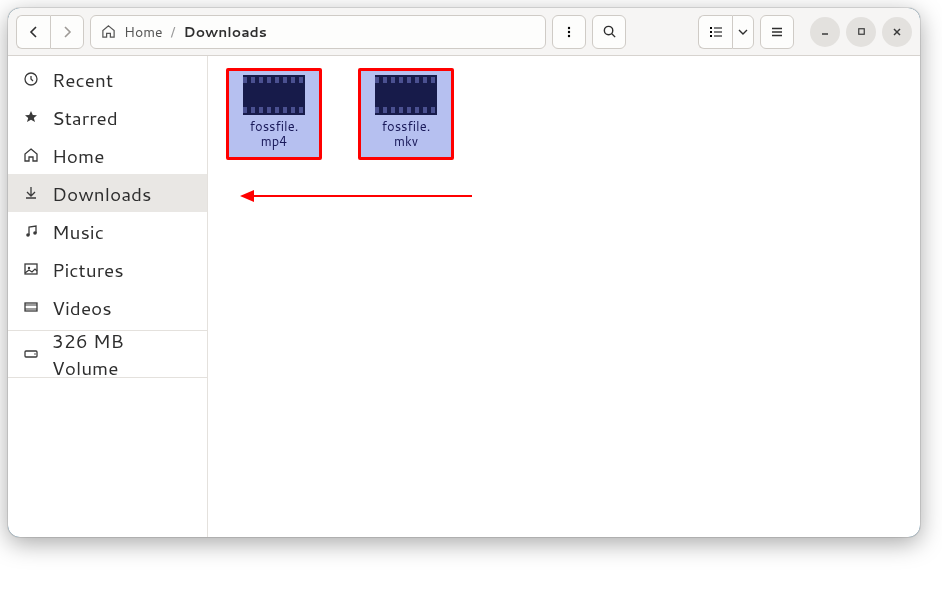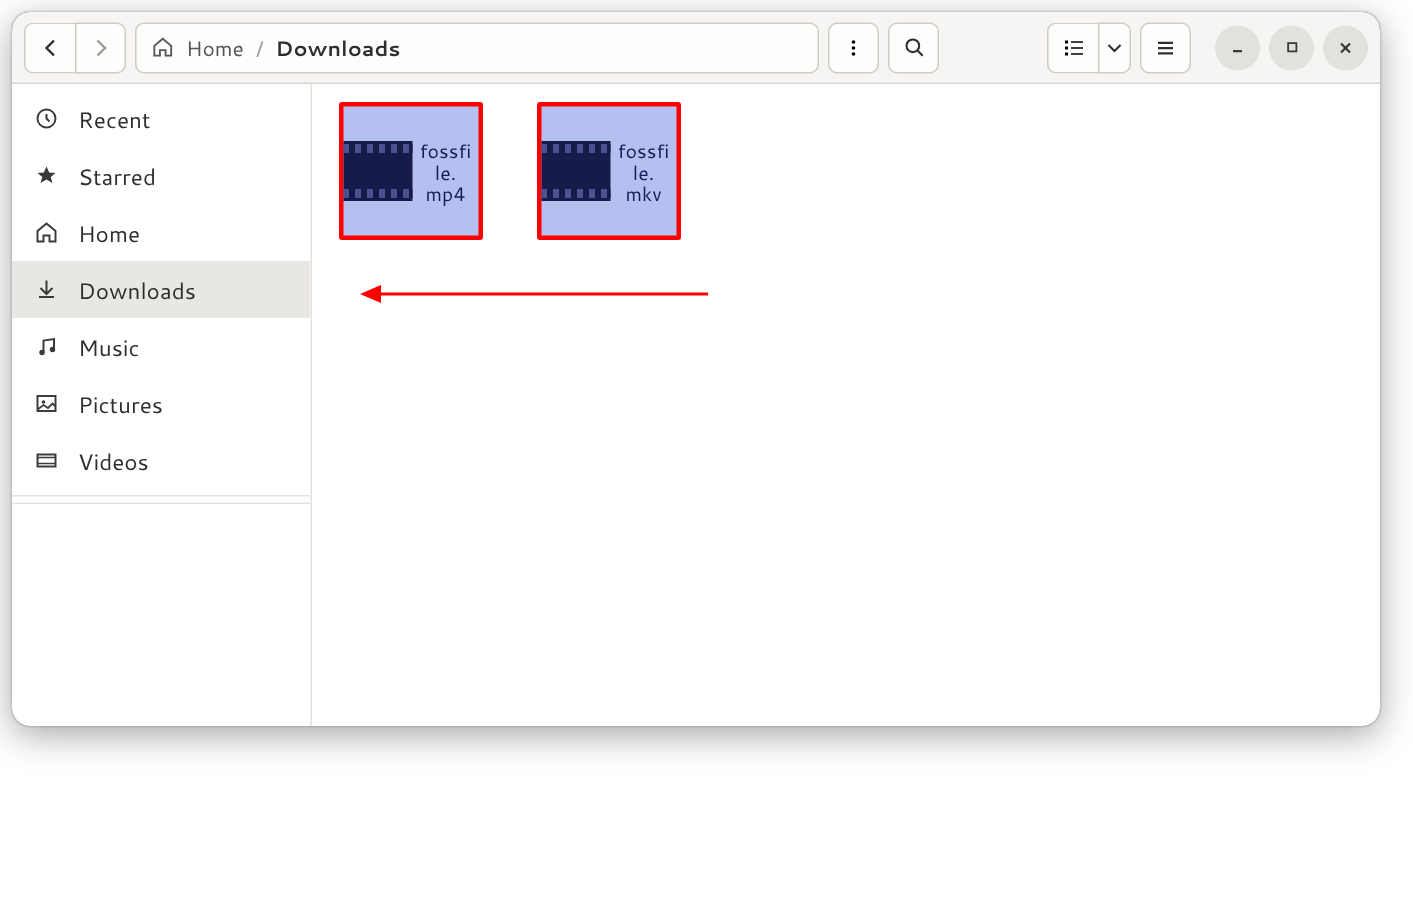--- a/index.html
+++ b/index.html
@@ -7,21 +7,21 @@
   font-family: "Cantarell", "Ubuntu", sans-serif;
   font-size: 14px;
   background: #fff;
   color: #2e2e2e;
   width: 942px;
   height: 602px;
   overflow: hidden;
 }
 .window {
   width: 912px;
-  height: 476px;
+  height: 529px;
   margin: 8px;
   background: #0c4a6e;
   border-radius: 12px;
   box-shadow: 0 6px 24px rgba(0,0,0,0.35), 0 0 0 1px rgba(0,0,0,0.1);
   display: flex;
   flex-direction: column;
   overflow: hidden;
 }
 .headerbar {
   height: 48px;
@@ -80,21 +80,21 @@
   border-right: 1px solid #e4e1dd;
   overflow-y: auto;
   padding-top: 4px;
 }
 .side-item {
   height: 38px;
   display: flex;
   align-items: center;
   gap: 12px;
   padding: 0 14px;
-  font-size: 15px;
+  font-size: 19px;
   color: #2e2e2e;
   cursor: pointer;
 }
 .side-item.active { background: #e9e7e4; }
 .side-hr { height: 1px; background: #e4e1dd; margin: 4px 0; }
 .side-icon { width: 18px; height: 18px; display: flex; align-items: center; justify-content: center; color: #3a3a3a; }
 .content {
   flex: 1;
   position: relative;
   background: #fff;
@@ -109,20 +109,21 @@
   align-items: center;
   gap: 4px;
   cursor: pointer;
 }
 .thumb-wrap {
   width: 96px;
   height: 92px;
   border: 3px solid #ff0000;
   background: #b6c0f0;
   display: flex;
+  flex-direction: column;
   align-items: center;
   justify-content: flex-start;
   padding-top: 4px;
   border-radius: 2px;
 }
 .video-icon {
   width: 62px;
   height: 40px;
   background: #171b4a;
   position: relative;
@@ -306,20 +307,29 @@
         <span class="side-icon">
             <svg width="16" height="16" viewBox="0 0 16 16">
               <rect x="2" y="4" width="12" height="8" fill="none" stroke="#3a3a3a" stroke-width="1.3"></rect>
               <line x1="2" y1="6" x2="14" y2="6" stroke="#3a3a3a"></line>
               <line x1="2" y1="10" x2="14" y2="10" stroke="#3a3a3a"></line>
             </svg>
           </span>
         <span>Videos</span>
       </div>
       <div class="side-hr"></div>
+      <div class="side-item">
+        <span class="side-icon">
+            <svg width="16" height="16" viewBox="0 0 16 16">
+              <rect x="2" y="5" width="12" height="6" rx="1" fill="none" stroke="#3a3a3a" stroke-width="1.3"></rect>
+              <circle cx="12" cy="8" r="0.8" fill="#3a3a3a"></circle>
+            </svg>
+          </span>
+        <span>326 MB Volume</span>
+      </div>
       <div class="side-hr"></div>
     </div>
 
     <div class="content">
       <div class="file-grid">
 
         <div class="file-item">
           <div class="thumb-wrap">
             <div class="video-icon"></div>
             <div class="fname">

